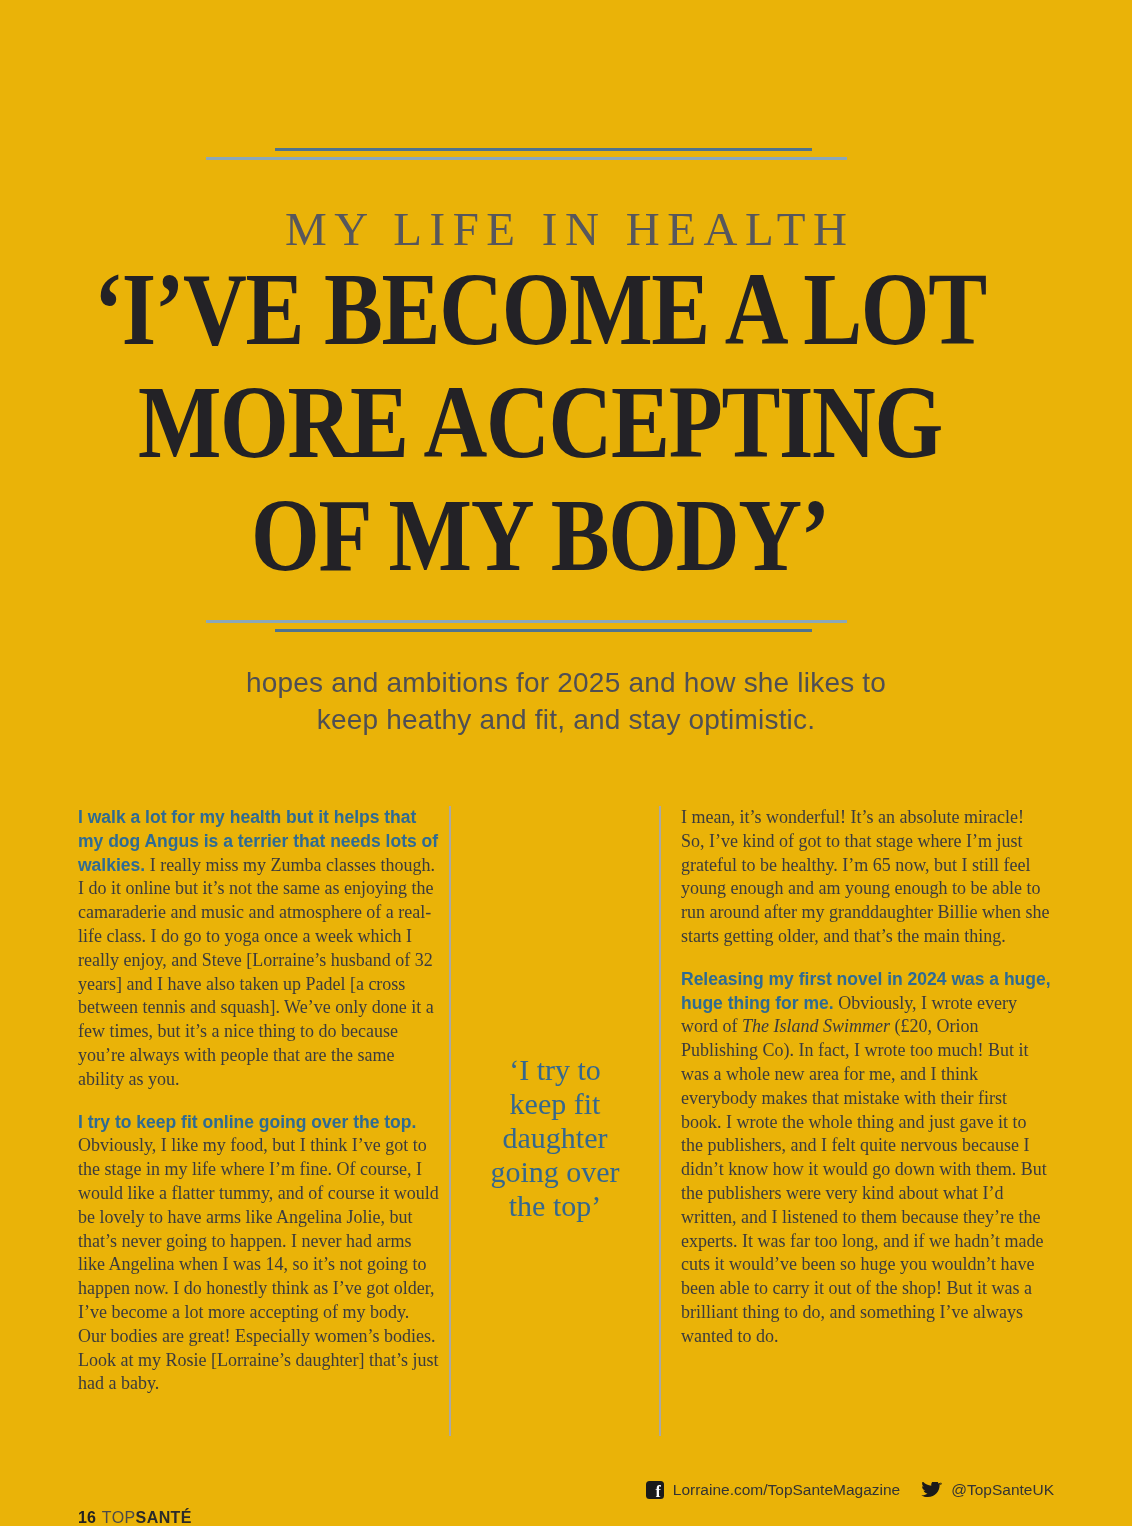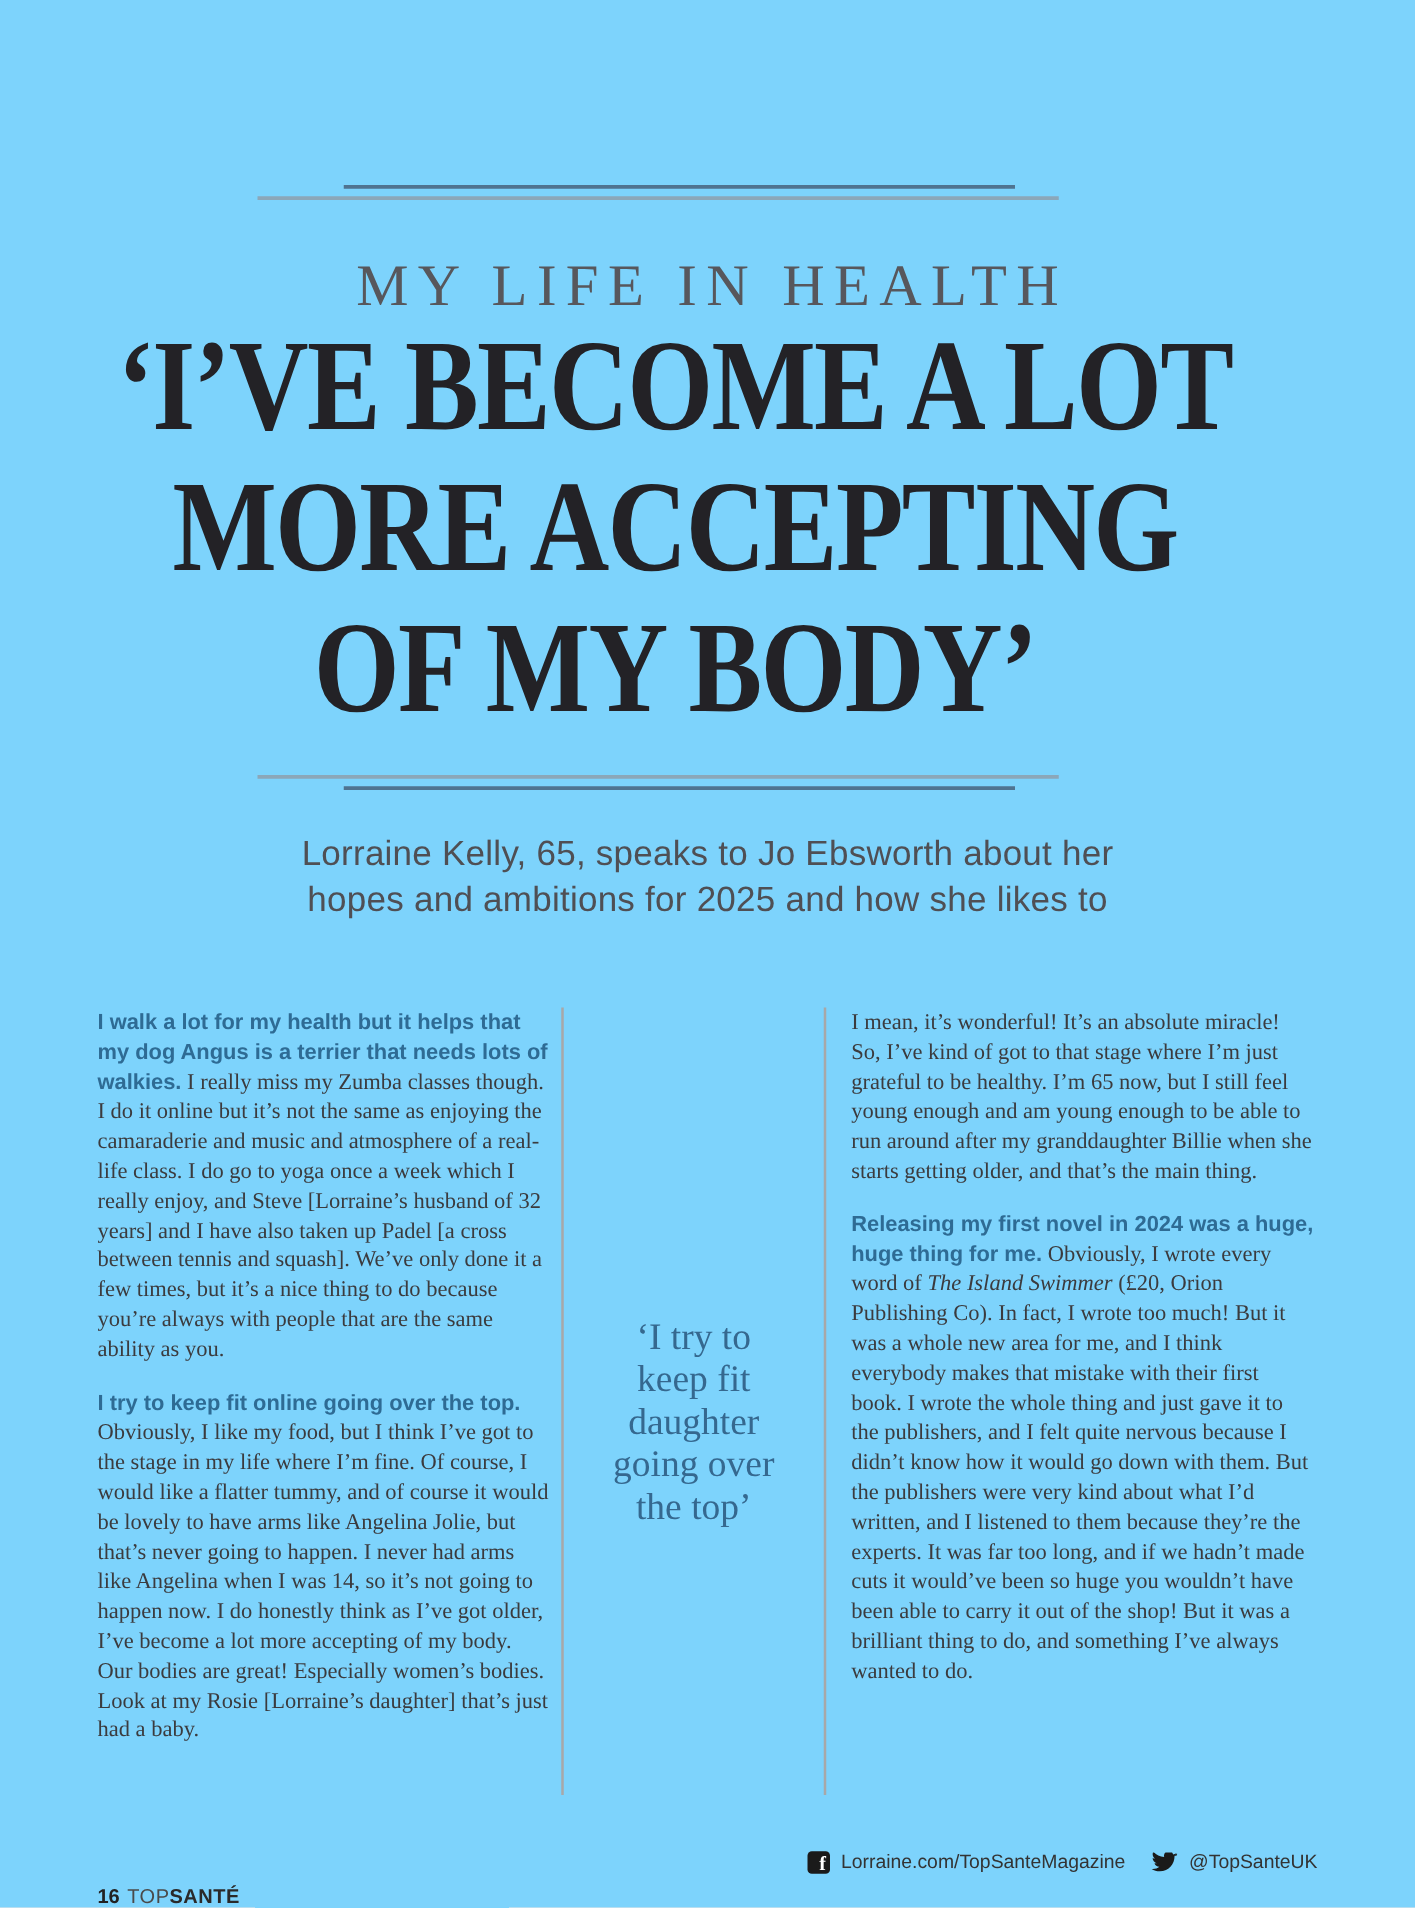--- a/index.html
+++ b/index.html
@@ -1,20 +1,20 @@
 <!DOCTYPE html>
 <html><head>
 <meta charset="utf-8">
 <style>
   html,body{margin:0;padding:0;background:#e8e8e8;}
   .page{
     position:relative;
     width:1132px;height:1526px;
     margin:0 auto;
-    background:#7dd3fc;
+    background:#eab308;
     font-family:"Liberation Sans",sans-serif;
     overflow:hidden;
   }
   
   .divider{position:absolute;left:0;width:1132px;height:14px;}
   .divider .ln{position:absolute;height:3px;}
   .ln-dark{background:#4f7390;}
   .ln-light{background:#8ba7b9;}
   .divider-top{top:148px;}
   .divider-top .ln-dark{left:275px;width:537px;top:0;}
@@ -114,22 +114,22 @@
     <div class="hl-line"><span>MORE ACCEPTING</span></div>
     <div class="hl-line"><span>OF MY BODY’</span></div>
   </div>
 
   <div class="divider divider-bottom">
     <div class="ln ln-light"></div>
     <div class="ln ln-dark"></div>
   </div>
 
   <div class="standfirst">
-    <div>Lorraine Kelly, 65, speaks to Jo Ebsworth about her</div>
     <div>hopes and ambitions for 2025 and how she likes to</div>
+    <div>keep heathy and fit, and stay optimistic.</div>
   </div>
 
   <div class="bodywrap">
 
     <div class="col col-left">
       <p><strong class="lead">I walk a lot for my health but it helps that my dog Angus is a terrier that needs lots of walkies.</strong>
         <span>I really miss my Zumba classes though. I do it online but it’s not the same as enjoying the camaraderie and music and atmosphere of a real-life class. I do go to yoga once a week which I really enjoy, and Steve [Lorraine’s husband of 32 years] and I have also taken up Padel [a cross between tennis and squash]. We’ve only done it a few times, but it’s a nice thing to do because you’re always with people that are the same ability as you.</span></p>
       <p><strong class="lead">I try to keep fit online going over the top.</strong>
         <span>Obviously, I like my food, but I think I’ve got to the stage in my life where I’m fine. Of course, I would like a flatter tummy, and of course it would be lovely to have arms like Angelina Jolie, but that’s never going to happen. I never had arms like Angelina when I was 14, so it’s not going to happen now. I do honestly think as I’ve got older, I’ve become a lot more accepting of my body. Our bodies are great! Especially women’s bodies. Look at my Rosie [Lorraine’s daughter] that’s just had a baby.</span></p>
     </div>

